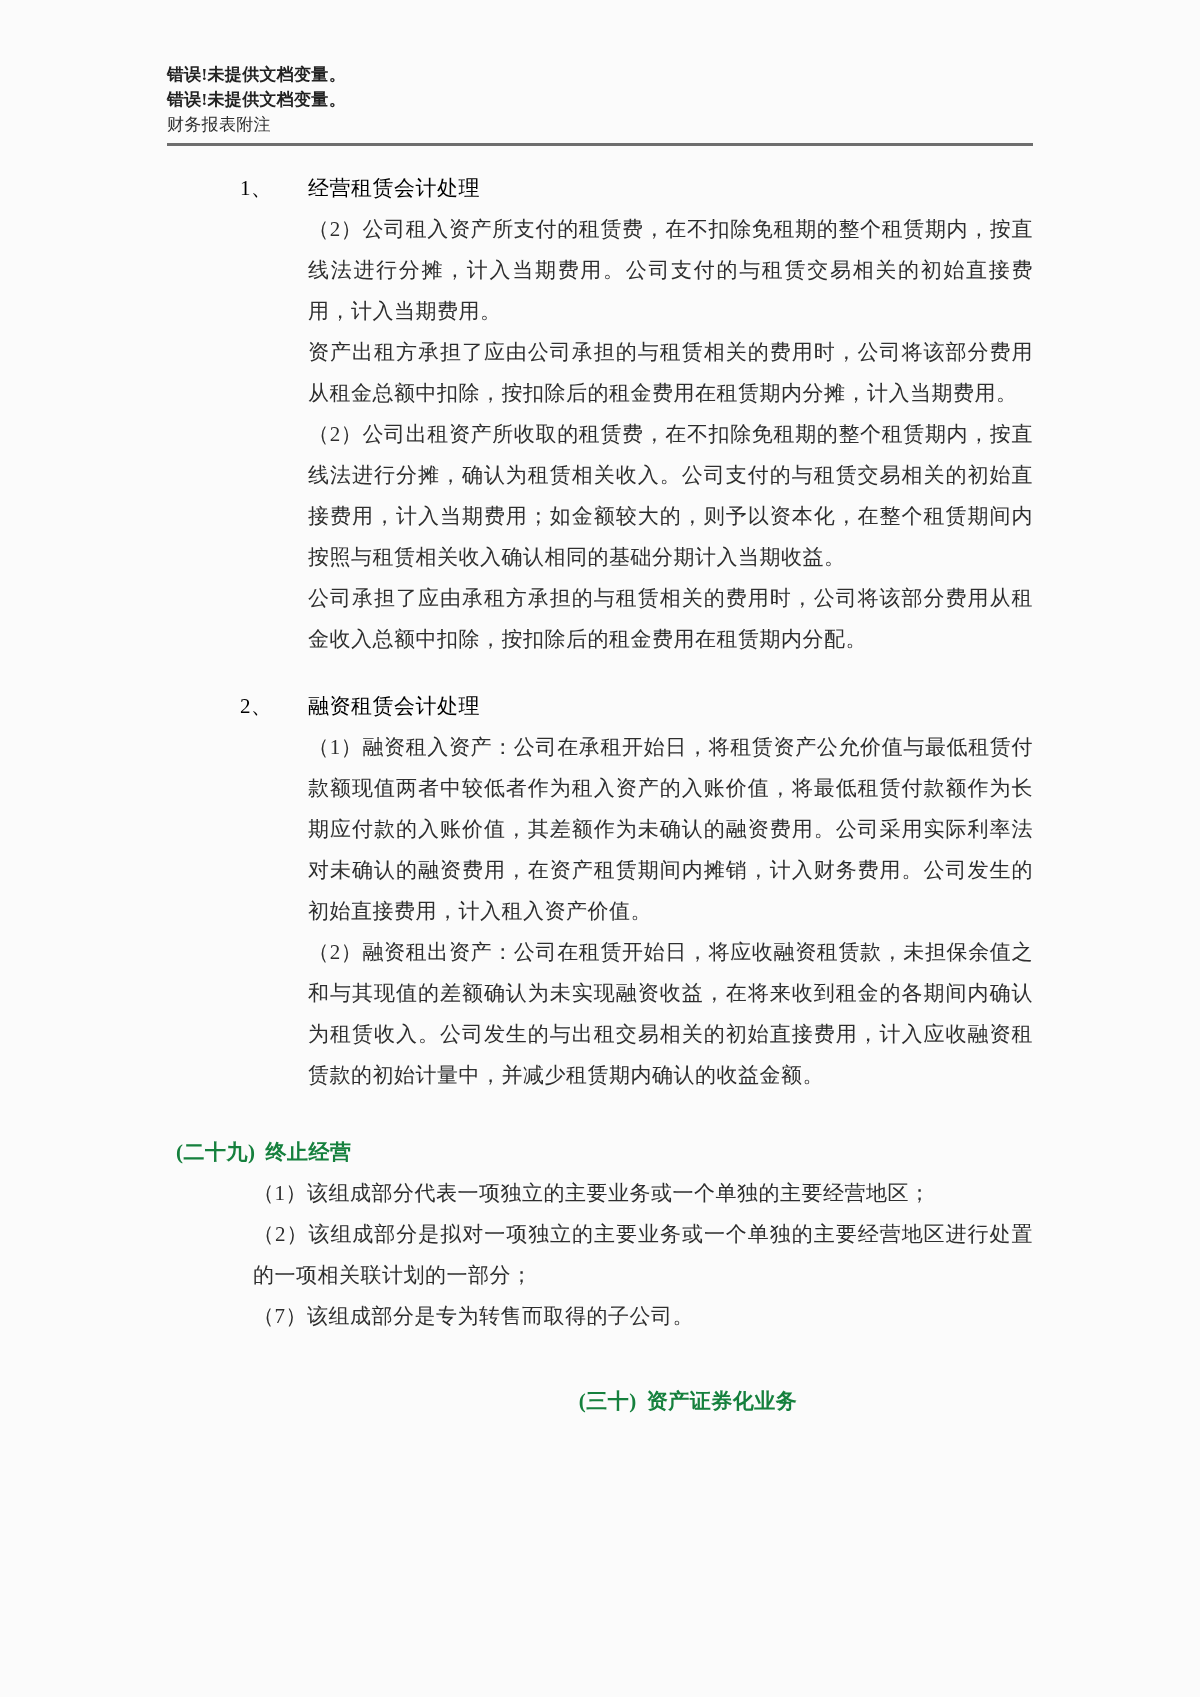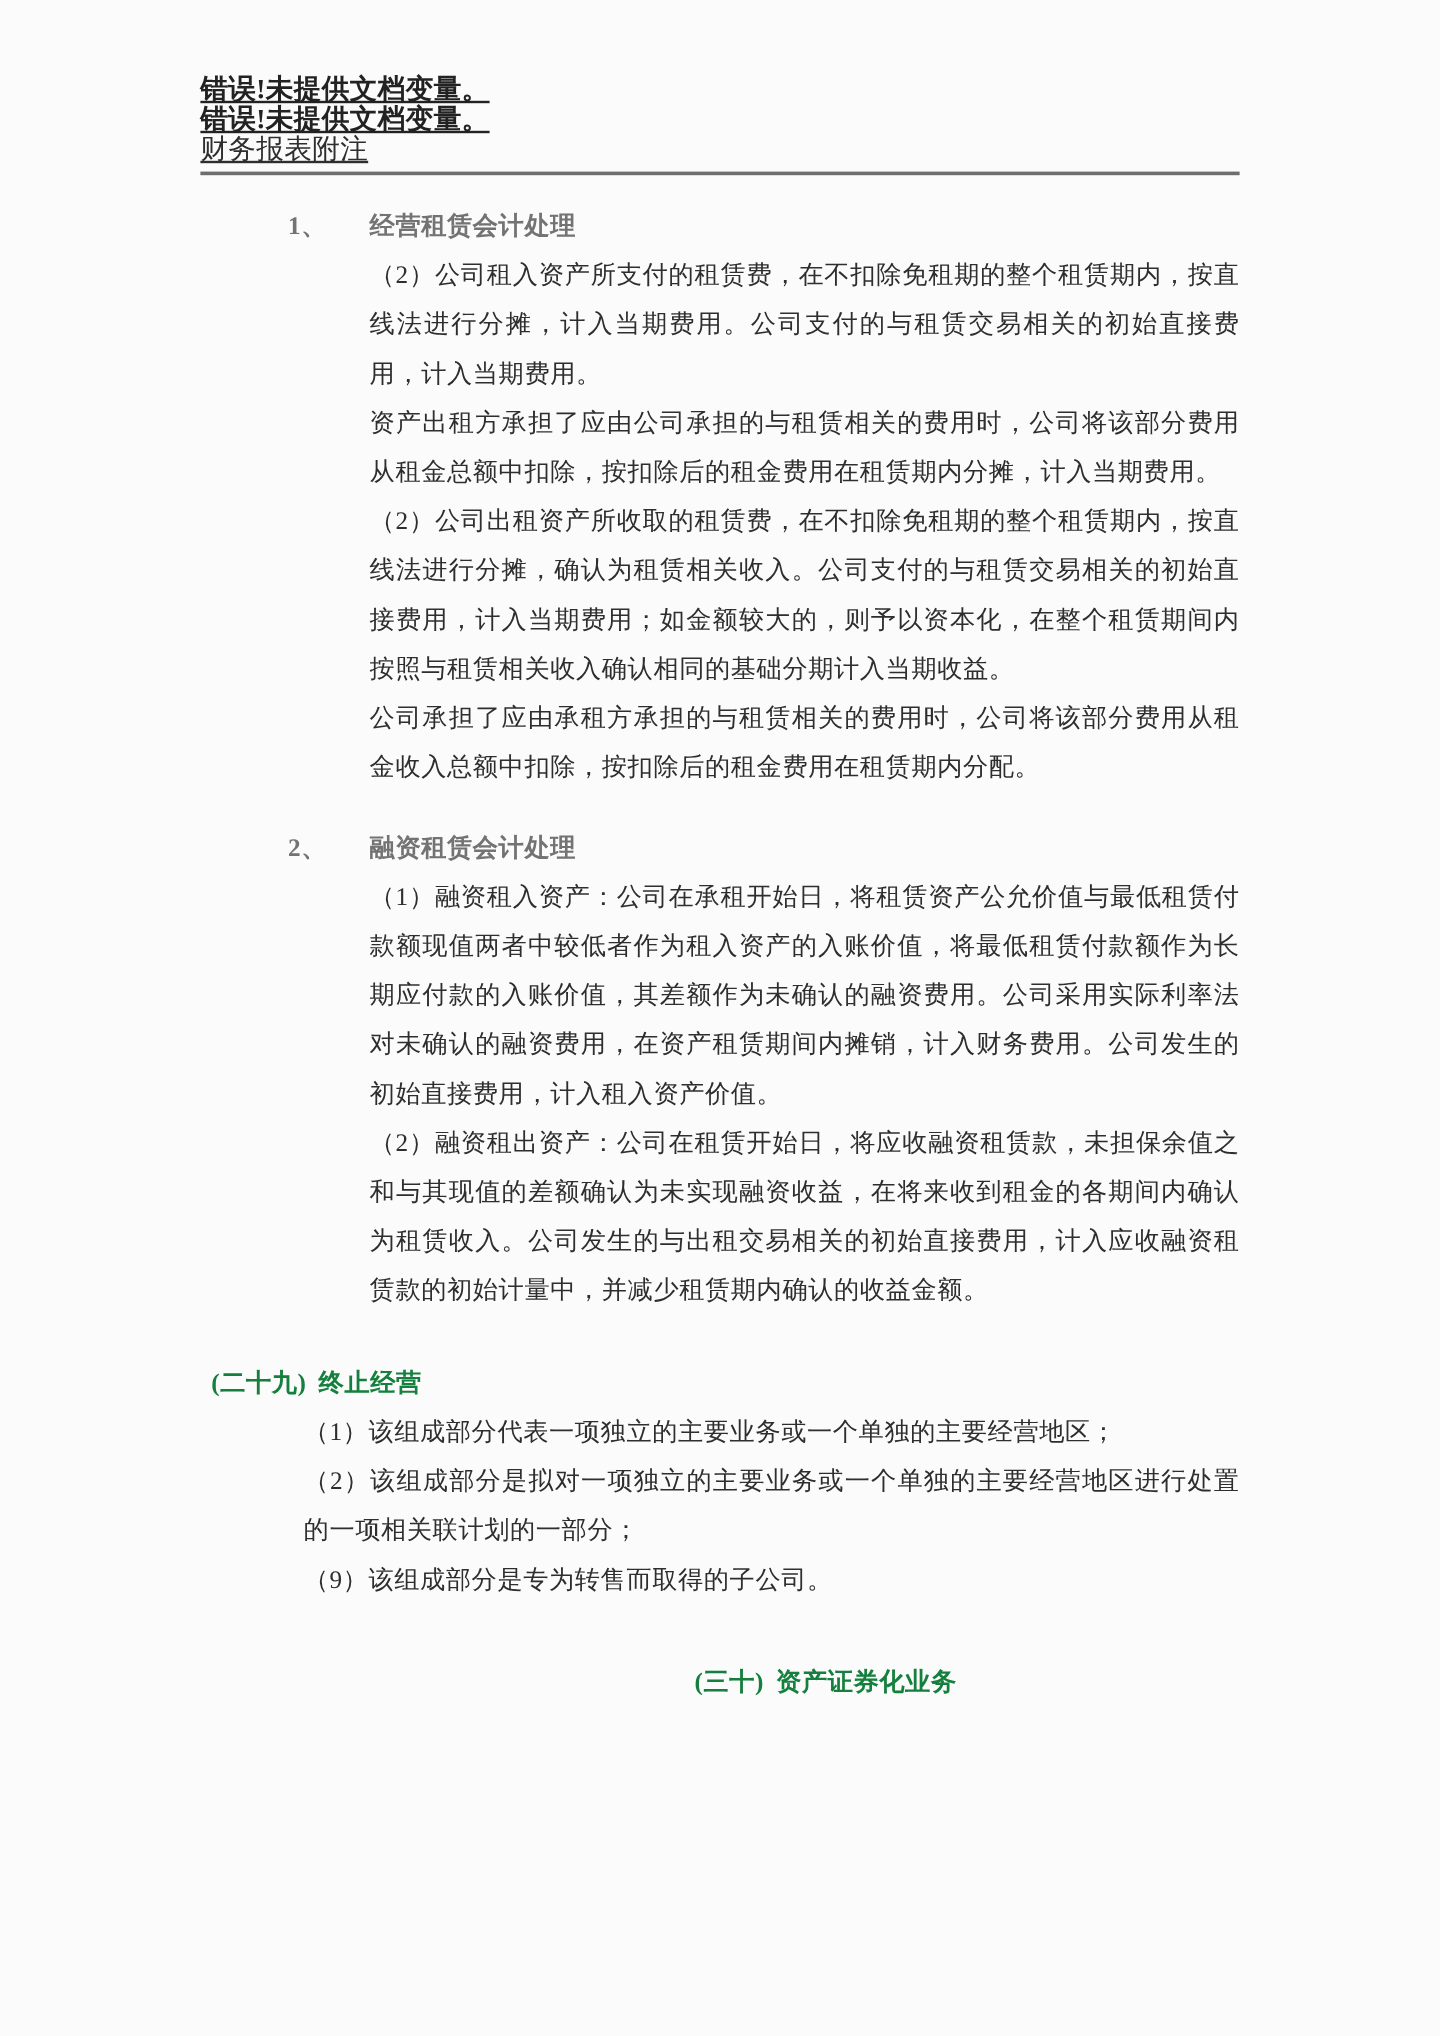--- a/index.html
+++ b/index.html
@@ -18,45 +18,44 @@
     font-size: 21px;
     letter-spacing: 0.5px;
     overflow: hidden;
     box-sizing: border-box;
   }
   
   .hdr {
     margin: 62px 167px 0 167px;
   }
   .hdr-line {
-    font-size: 23px;
+    font-size: 17px;
     line-height: 25px;
     letter-spacing: 0.3px;
-    text-decoration: underline;
   }
   .hdr-line.bold { font-weight: bold; color: #222; }
   .hdr-rule {
     height: 3px;
     background: #6e6e6e;
     margin-top: 6px;
   }
   
   p.body {
     margin: 0;
     text-align: justify;
     text-justify: inter-ideograph;
     line-height: 41px;
   }
   
   .sub { margin: 0; }
   .sub-heading {
     margin-left: 240px;
     line-height: 41px;
-    font-weight: bold;
-    color: #737373;
+    font-weight: normal;
+    color: #000000;
   }
   .sub-num {
     display: inline-block;
     width: 68px;
   }
   .sub p.body {
     margin-left: 308px;
     margin-right: 167px;
   }
   
@@ -106,21 +105,21 @@
     <p class="body">（1）融资租入资产：公司在承租开始日，将租赁资产公允价值与最低租赁付款额现值两者中较低者作为租入资产的入账价值，将最低租赁付款额作为长期应付款的入账价值，其差额作为未确认的融资费用。公司采用实际利率法对未确认的融资费用，在资产租赁期间内摊销，计入财务费用。公司发生的初始直接费用，计入租入资产价值。</p>
     <p class="body">（2）融资租出资产：公司在租赁开始日，将应收融资租赁款，未担保余值之和与其现值的差额确认为未实现融资收益，在将来收到租金的各期间内确认为租赁收入。公司发生的与出租交易相关的初始直接费用，计入应收融资租赁款的初始计量中，并减少租赁期内确认的收益金额。</p>
   </div>
 
   <div class="lettered">
     <div class="lettered-heading gap-medium">
       <span class="lettered-num">(二十九)</span><span class="lettered-title">终止经营</span>
     </div>
     <p class="body">（1）该组成部分代表一项独立的主要业务或一个单独的主要经营地区；</p>
     <p class="body">（2）该组成部分是拟对一项独立的主要业务或一个单独的主要经营地区进行处置的一项相关联计划的一部分；</p>
-    <p class="body">（9）该组成部分是专为转售而取得的子公司。</p>
+    <p class="body">（7）该组成部分是专为转售而取得的子公司。</p>
   </div>
 
   <div class="lettered">
     <div class="lettered-heading gap-large">
       <span class="lettered-num">(三十)</span><span class="lettered-title">资产证券化业务</span>
     </div>
   </div>
 
 </div>
 

